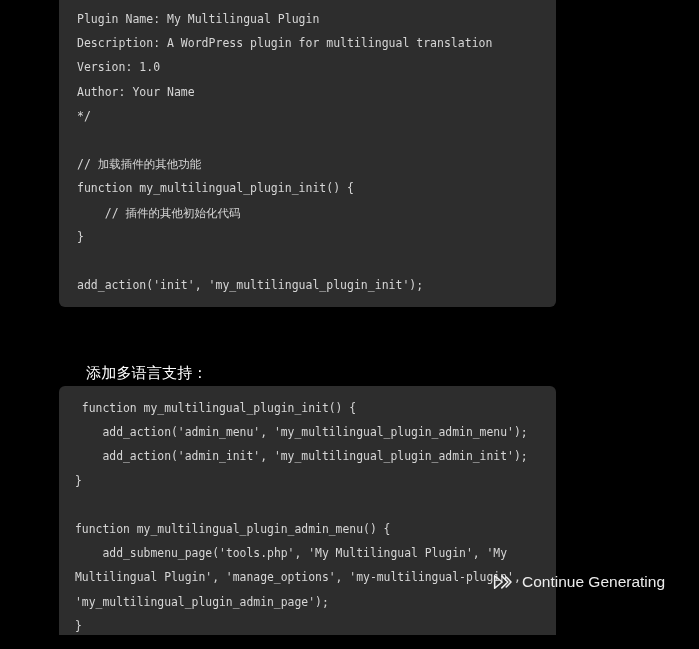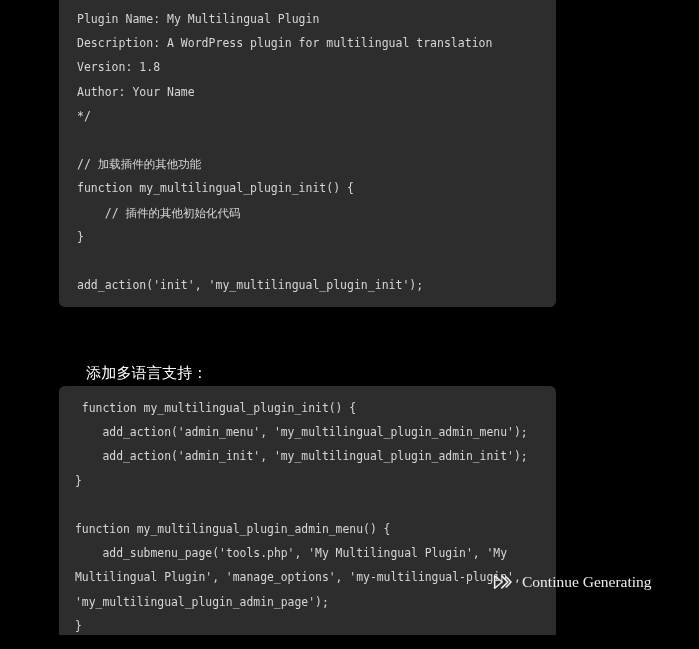--- a/index.html
+++ b/index.html
@@ -86,21 +86,21 @@
     top: 562px;
     height: 40px;
     display: flex;
     align-items: center;
     gap: 9px;
     padding: 0 10px 0 6px;
     background: transparent;
     border: none;
     cursor: pointer;
     color: #ececec;
-    font-family: Liberation Serif, serif;
+    font-family: Liberation Sans, sans-serif;
     font-size: 15.5px;
     white-space: nowrap;
   }
   #continue-btn .cg-icon {
     display: inline-flex;
     width: 22px;
     height: 22px;
     align-items: center;
     justify-content: center;
     flex: 0 0 auto;
@@ -111,21 +111,21 @@
   }
 </style>
 </head>
 <body>
 
 <div id="page">
 
   <div class="code-block first">
     <pre>Plugin Name: My Multilingual Plugin
 Description: A WordPress plugin for multilingual translation
-Version: 1.8
+Version: 1.0
 Author: Your Name
 */
 
 // 加载插件的其他功能
 function my_multilingual_plugin_init() {
     // 插件的其他初始化代码
 }
 
 add_action('init', 'my_multilingual_plugin_init');</pre>
   </div>

